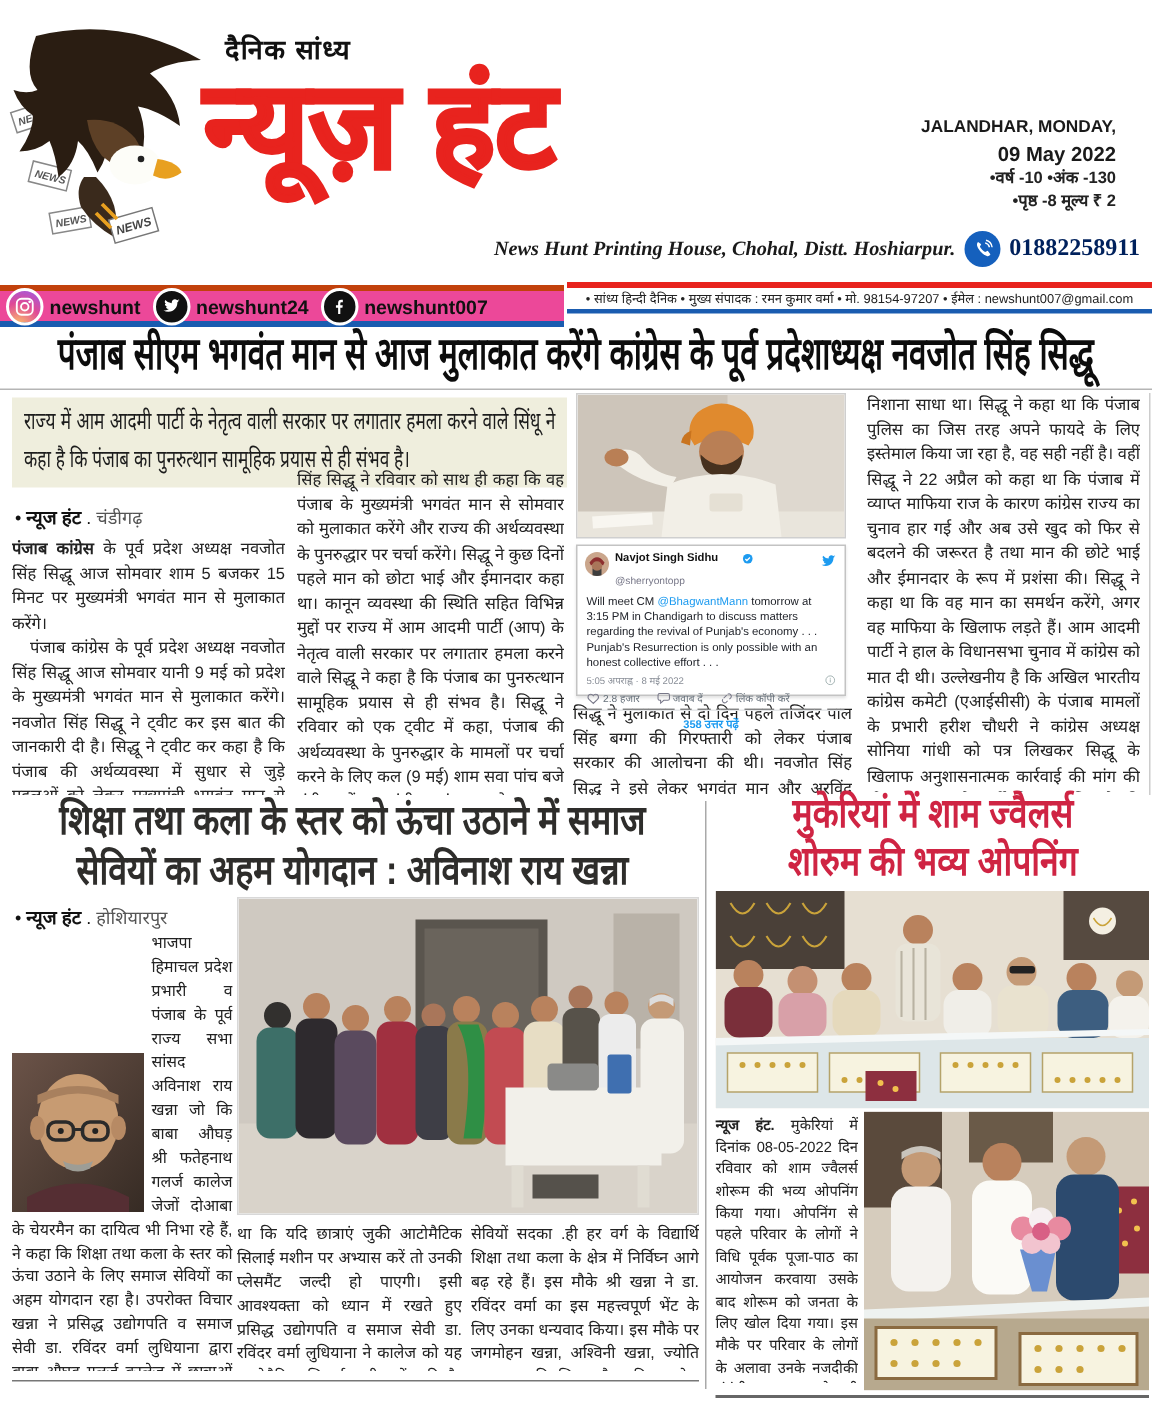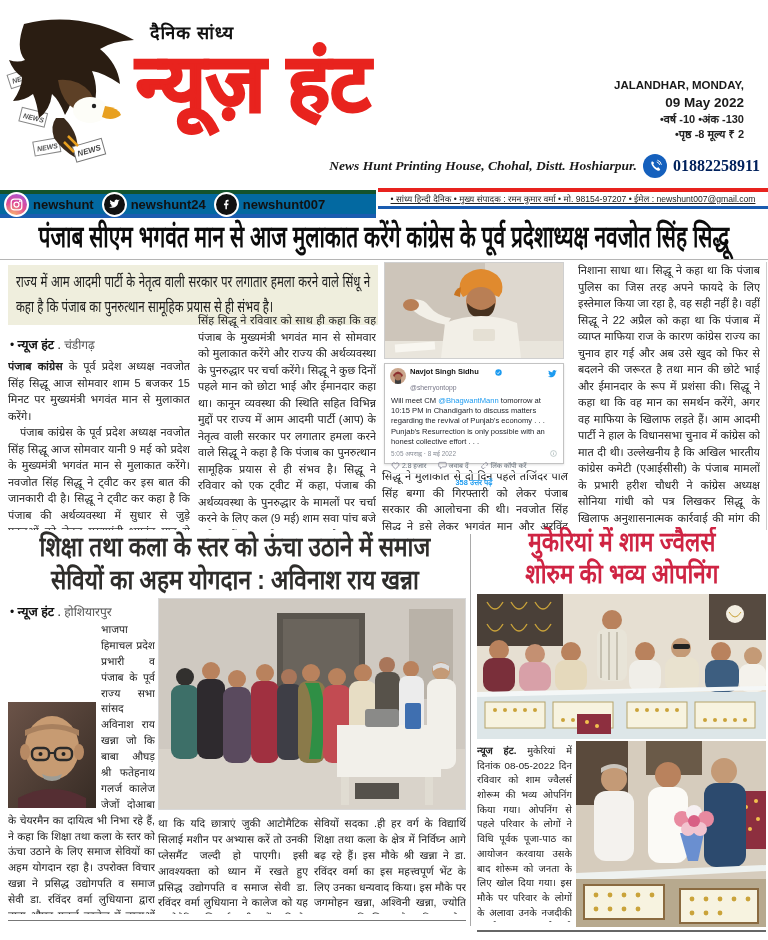--- a/index.html
+++ b/index.html
@@ -16,30 +16,30 @@
   #issue-info{right:24px;top:78px;text-align:right;line-height:1.35;}
   #issue-info .d1{font-size:11.5px;font-weight:bold;}
   #issue-info .d2{font-size:13.5px;font-weight:bold;}
   #issue-info .d3,#issue-info .d4{font-size:11px;font-weight:bold;color:#222;}
   #printer-row{right:8px;top:154px;display:flex;align-items:center;gap:6px;}
   #printer-row .printer{font-family:"Liberation Serif",serif;font-style:italic;font-weight:bold;font-size:13.5px;}
   .phone-circle{width:24px;height:24px;border-radius:50%;background:#1560bd;display:flex;align-items:center;justify-content:center;}
   #printer-row .phone-number{font-family:"Liberation Serif",serif;font-weight:bold;font-size:16px;color:#00215c;}
 
   
-  #social-left{left:0;top:190px;width:372px;height:20px;border-top:4px solid #14532d;border-bottom:4px solid #1a5cb0;
-               background:#0369a1;display:flex;align-items:center;padding-left:4px;}
+  #social-left{left:0;top:190px;width:372px;height:20px;border-top:4px solid #c2410c;border-bottom:4px solid #1a5cb0;
+               background:#ec4899;display:flex;align-items:center;padding-left:4px;}
   .handle-group{display:flex;align-items:center;margin-right:8px;}
   .icon-circle{width:25px;height:25px;border-radius:50%;position:relative;flex:0 0 auto;
                display:flex;align-items:center;justify-content:center;border:2px solid #fff;box-sizing:border-box;}
   .ig{background:radial-gradient(circle at 30% 110%,#fdc468 0%,#df4996 55%,#9a5ce8 100%);}
   .tw,.fb{background:#111;}
   .handle-label{font-size:13px;font-weight:bold;margin-left:4px;color:#111;}
   #social-right{left:378px;top:188px;width:390px;height:21px;border-top:4px solid #e8231e;border-bottom:3px solid #1a5cb0;
-                background:#fff;display:flex;align-items:center;justify-content:center;font-size:8.6px;color:#222;box-sizing:border-box;text-decoration:underline;}
+                background:#fff;display:flex;align-items:center;justify-content:center;font-size:8.6px;color:#222;box-sizing:border-box;}
 
   
   #main-headline{left:0;top:217px;width:768px;height:42px;overflow:hidden;border-bottom:1px solid #b5b5b5;}
   #main-headline .inner{width:1100px;transform:scaleX(0.698);transform-origin:0 0;font-size:30px;font-weight:bold;
                         color:#0c0c0c;text-align:center;white-space:nowrap;line-height:40px;}
   #standfirst{left:8px;top:265px;width:370px;height:60px;background:#efeedd;overflow:hidden;padding:5px 8px;box-sizing:border-box;}
   #standfirst .inner{width:492px;transform:scaleX(0.72);transform-origin:0 0;font-size:16px;line-height:1.55;color:#1c1c1c;text-align:justify;}
   .byline{font-size:12px;color:#111;}
   .byline b{font-size:12.5px;}
   .byline .loc{color:#555;}
@@ -237,21 +237,21 @@
               <path d="M6.5 12.5 l3.5 3.5 l7-7" stroke="#fff" stroke-width="3" fill="none"></path>
             </svg>
         </span>
         <span class="tw-handle">@sherryontopp</span>
       </span>
       <svg width="12" height="12" viewBox="0 0 24 24">
         <path d="M22 5.9c-.7.3-1.5.5-2.2.6.8-.5 1.4-1.2 1.7-2.1-.8.5-1.6.8-2.5 1A3.6 3.6 0 0 0 12.8 8c0 .3 0 .6.1.8A10.2 10.2 0 0 1 5.5 5a3.6 3.6 0 0 0 1.1 4.8c-.6 0-1.1-.2-1.6-.4v.1c0 1.7 1.2 3.2 2.9 3.5-.3.1-.6.1-1 .1l-.7-.1a3.6 3.6 0 0 0 3.4 2.5A7.3 7.3 0 0 1 4.3 17H3.4a10.2 10.2 0 0 0 5.6 1.6c6.7 0 10.3-5.5 10.3-10.3v-.5c.7-.5 1.3-1.1 1.8-1.9z" fill="#1d9bf0"></path>
       </svg>
     </div>
     <div class="tw-text">
-      <span>Will meet CM </span><span class="mention">@BhagwantMann</span><span> tomorrow at 10:15 PM in Chandigarh to discuss matters regarding the revival of Punjab's economy . . . Punjab's Resurrection is only possible with an honest collective effort . . .</span>
+      <span>Will meet CM </span><span class="mention">@BhagwantMann</span><span> tomorrow at 3:15 PM in Chandigarh to discuss matters regarding the revival of Punjab's economy . . . Punjab's Resurrection is only possible with an honest collective effort . . .</span>
     </div>
     <div class="tw-time">
       <span>5:05 अपराह्न · 8 मई 2022</span>
       <svg width="7" height="7" viewBox="0 0 24 24">
           <circle cx="12" cy="12" r="10" fill="none" stroke="#9aa" stroke-width="2"></circle>
           <rect x="11" y="10" width="2" height="7" fill="#9aa"></rect>
           <rect x="11" y="6.5" width="2" height="2" fill="#9aa"></rect>
         </svg>
     </div>
     <div class="tw-actions">

